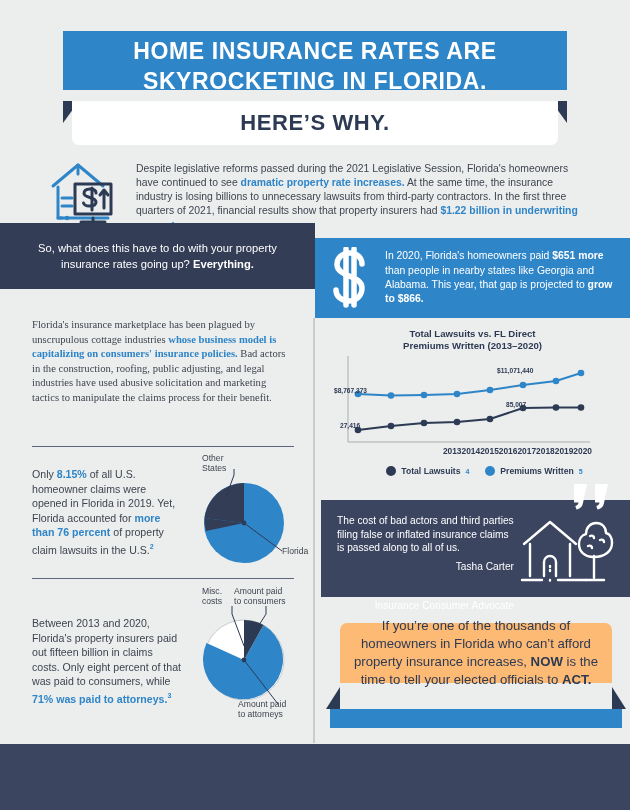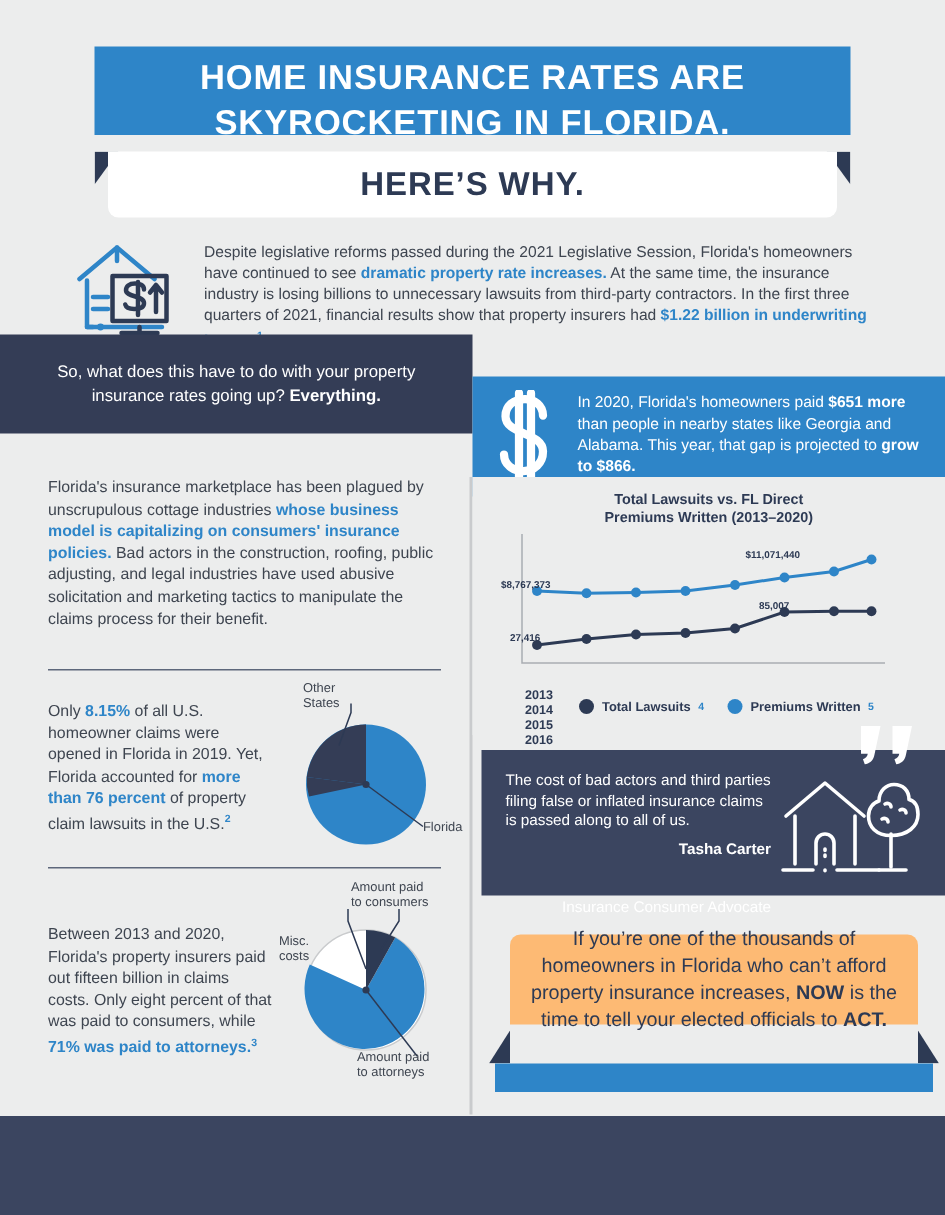--- a/index.html
+++ b/index.html
@@ -47,32 +47,32 @@
   
   .band-dark {
     position: absolute; left: 0; top: 223px; width: 315px; height: 66px;
     background: #343d56; display: flex; align-items: center; justify-content: center;
   }
   .band-dark p {
     color: #ffffff; font-size: 11.2px; line-height: 16px; text-align: center; width: 250px;
   }
   .band-dark b { font-weight: bold; }
   .band-blue {
-    position: absolute; left: 315px; top: 251px; width: 315px; height: 80px;
+    position: absolute; left: 315px; top: 238px; width: 315px; height: 80px;
     background: #2e85c8; display: flex; align-items: center; gap: 10px; padding: 0 16px 0 14px;
   }
   .dollar-icon { width: 46px; height: 62px; flex: 0 0 46px; }
   .band-blue p { color: #ffffff; font-size: 10.4px; line-height: 14.4px; }
   .band-blue b { font-weight: bold; }
   .divider-v {
     position: absolute; left: 313px; top: 318px; width: 2px; height: 425px; background: #c9cbcd;
   }
   .para1 {
     position: absolute; left: 32px; top: 318px; width: 262px;
-    font-size: 10.6px; line-height: 14.6px; color: #3e4550;
+    font-size: 10.6px; line-height: 14.6px; color: #3e4550; font-family: Liberation Serif, serif;
   }
 
   .hr-light { position: absolute; left: 32px; width: 262px; height: 1px; background: #2d3a54; opacity: .75; }
 
   
   .pieblock { position: absolute; display: flex; }
   .pie-text { font-size: 10.6px; line-height: 14.6px; color: #3e4550; }
   .pie-wrap { position: relative; }
   .pie-lbl {
     position: absolute; font-size: 8.6px; line-height: 10.4px; color: #3e4550; font-weight: 500;
@@ -100,21 +100,21 @@
     position: absolute; left: 321px; top: 500px; width: 309px; height: 97px;
     background: #3b4560; padding: 14px 14px 10px 16px;
   }
   .qmark { position: absolute; right: 18px; top: -16px; color: #ffffff; }
   .quote-body { display: flex; gap: 6px; height: 100%; }
   .quote-txt { flex: 1 1 auto; }
   .quote-txt p {
     color: #ffffff; font-size: 10.2px; line-height: 13.6px;
   }
   .quote-name {
-    color: #ffffff; font-size: 10.2px; font-weight: bold; text-align: right; margin-top: 6px;
+    color: #ffffff; font-size: 10.2px; font-weight: normal; text-align: right; margin-top: 6px;
   }
   .quote-role { color: #ffffff; font-size: 10.2px; text-align: right; margin-top: 28px; }
   .house-icon { width: 96px; flex: 0 0 96px; display: flex; align-items: center; }
 
   
   .cta-white {
     position: absolute; left: 340px; top: 623px; width: 272px; height: 60px;
     background: #fdba74; border-radius: 7px 7px 0 0;
     display: flex; align-items: center; justify-content: center;
   }
@@ -246,21 +246,21 @@
 
           <path d="M62 72 L62 32 A40 40 0 0 1 81.5 37 Z" fill="#2d3a54"></path>
         </g>
         <g stroke="#2d3a54" stroke-width="1" fill="none">
           <path d="M50 18 L50 26 L62 58"></path>
           <path d="M84 18 L84 26 L72 45"></path>
           <path d="M62 72 L96 116"></path>
         </g>
         <circle cx="62" cy="72" r="2.4" fill="#2d3a54"></circle>
       </svg>
-      <div class="pie-lbl" style="left:4px; top:-2px;margin-top:36px;">
+      <div class="pie-lbl" style="left:20px; top:-2px;">
         <div>Misc.</div>
         <div>costs</div>
       </div>
       <div class="pie-lbl" style="left:52px; top:-2px;">
         <div>Amount paid</div>
         <div>to consumers</div>
       </div>
       <div class="pie-lbl" style="left:56px; top:111px;">
         <div>Amount paid</div>
         <div>to attorneys</div>
@@ -301,21 +301,21 @@
         <circle cx="241" cy="57.5" r="3.3"></circle>
           <circle cx="266" cy="57.5" r="3.3"></circle>
       </g>
     </svg>
 
     <div style="position:absolute;left:19px;top:69px;font-size:6.6px;font-weight:bold;color:#2d3a54;">$8,767,373</div>
     <div style="position:absolute;left:182px;top:49px;font-size:6.6px;font-weight:bold;color:#2d3a54;">$11,071,440</div>
     <div style="position:absolute;left:25px;top:104px;font-size:6.6px;font-weight:bold;color:#2d3a54;">27,416</div>
     <div style="position:absolute;left:191px;top:83px;font-size:6.6px;font-weight:bold;color:#2d3a54;">85,007</div>
 
-    <div style="position:absolute;left:33px;top:140px;width:246px;display:flex;justify-content:flex-end;padding:0 2px;flex-direction:column;">
+    <div style="position:absolute;left:33px;top:128px;width:246px;display:flex;justify-content:flex-end;padding:0 2px;">
       <span style="font-size:8.4px;font-weight:bold;color:#2d3a54;">2013</span>
       <span style="font-size:8.4px;font-weight:bold;color:#2d3a54;">2014</span>
       <span style="font-size:8.4px;font-weight:bold;color:#2d3a54;">2015</span>
       <span style="font-size:8.4px;font-weight:bold;color:#2d3a54;">2016</span>
       <span style="font-size:8.4px;font-weight:bold;color:#2d3a54;">2017</span>
       <span style="font-size:8.4px;font-weight:bold;color:#2d3a54;">2018</span>
       <span style="font-size:8.4px;font-weight:bold;color:#2d3a54;">2019</span>
       <span style="font-size:8.4px;font-weight:bold;color:#2d3a54;">2020</span>
     </div>
 

